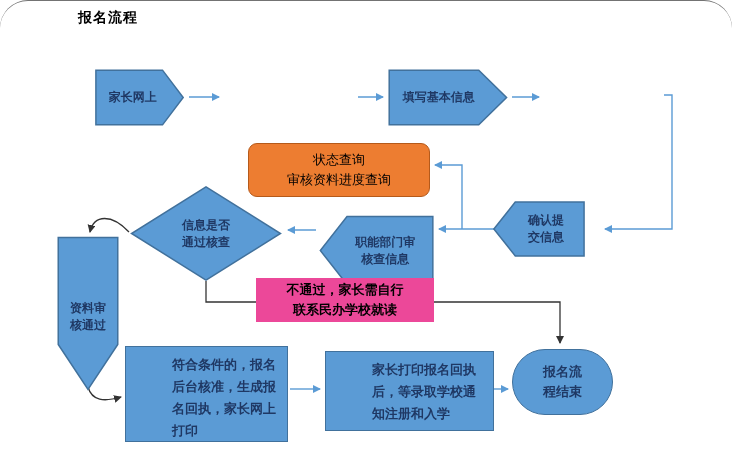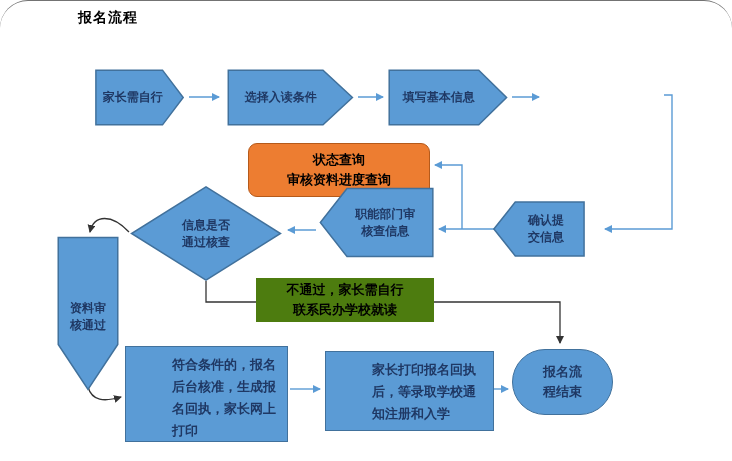--- a/index.html
+++ b/index.html
@@ -38,34 +38,34 @@
   .rectbox .rlabel{
     font-size:13px;font-weight:bold;color:var(--shape-text);
     line-height:22px;white-space:pre-line;padding:7px 10px;text-align:left;
   }
   .orange{
     position:absolute;background:var(--orange-fill);
     border:1.5px solid var(--orange-border);border-radius:9px;box-sizing:border-box;
     display:flex;align-items:center;justify-content:center;
   }
   .orange .olabel{
-    font-size:13px;font-weight:bold;color:#000;text-align:center;
+    font-size:13px;font-weight:normal;color:#000;text-align:center;
     line-height:20px;white-space:pre-line;
   }
   .stadium{
     position:absolute;background:var(--shape-fill);
     border:1.5px solid var(--shape-border);border-radius:37px;box-sizing:border-box;
     display:flex;align-items:center;justify-content:center;
   }
   .stadium .slabel{
     font-size:13px;font-weight:bold;color:var(--shape-text);text-align:center;
     line-height:20px;white-space:pre-line;
   }
   .whitebox{
-    position:absolute;background:#4d7c0f;display:flex;align-items:center;justify-content:center;
+    position:absolute;background:#ec4899;display:flex;align-items:center;justify-content:center;
   }
   .whitebox .wlabel{
     font-size:13px;font-weight:bold;color:#000;text-align:center;
     line-height:20px;white-space:pre-line;
   }
 </style>
 </head>
 <body>
 
 <div class="canvas">
@@ -92,29 +92,23 @@
     <path class="c-dark" d="M 129,231 C 112,213 94,213 90,231" marker-end="url(#arrow-dark)"></path>
     <path class="c-dark" d="M 88,386 C 92,400 104,401 121,396" marker-end="url(#arrow-dark)"></path>
     <path class="c-blue" d="M 290,388 L 320,388" marker-end="url(#arrow-blue)"></path>
     <path class="c-blue" d="M 484,388 L 508,388" marker-end="url(#arrow-blue)"></path>
   </svg>
 
   <div class="node pent-r" style="left:95px;top:68px;width:90px;height:57px">
     <svg viewBox="0 0 100 100" preserveAspectRatio="none">
       <polygon points="1,2 75,2 98,50 75,98 1,98" vector-effect="non-scaling-stroke"></polygon>
       </svg>
-    <div class="label">家长需自行</div>
+    <div class="label">家长网上</div>
   </div>
 
-  <div class="node pent-r" style="left:227px;top:68px;width:128px;height:57px">
-    <svg viewBox="0 0 100 100" preserveAspectRatio="none">
-      <polygon points="1,2 75,2 98,50 75,98 1,98" vector-effect="non-scaling-stroke"></polygon>
-      </svg>
-    <div class="label">选择入读条件</div>
-  </div>
 
   <div class="node pent-r" style="left:388px;top:68px;width:121px;height:57px">
     <svg viewBox="0 0 100 100" preserveAspectRatio="none">
       <polygon points="1,2 75,2 98,50 75,98 1,98" vector-effect="non-scaling-stroke"></polygon>
       </svg>
     <div class="label">填写基本信息</div>
   </div>
 
 
   <div class="orange" style="left:248px;top:142px;width:182px;height:54px">
@@ -123,21 +117,21 @@
   </div>
 
   <div class="node pent-l" style="left:492px;top:200px;width:93px;height:56px">
     <svg viewBox="0 0 100 100" preserveAspectRatio="none">
       <polygon points="99,2 25,2 2,50 25,98 99,98" vector-effect="non-scaling-stroke"></polygon>
       </svg>
     <div class="label">确认提
 交信息</div>
   </div>
 
-  <div class="node pent-l" style="left:318px;top:186px;width:116px;height:71px">
+  <div class="node pent-l" style="left:318px;top:214px;width:116px;height:71px">
     <svg viewBox="0 0 100 100" preserveAspectRatio="none">
       <polygon points="99,2 25,2 2,50 25,98 99,98" vector-effect="non-scaling-stroke"></polygon>
       </svg>
     <div class="label">职能部门审
 核查信息</div>
   </div>
 
   <div class="node" style="left:130px;top:185px;width:152px;height:95px">
     <svg viewBox="0 0 100 100" preserveAspectRatio="none">
       <polygon points="50,1 99,50 50,99 1,50" vector-effect="non-scaling-stroke"></polygon>

